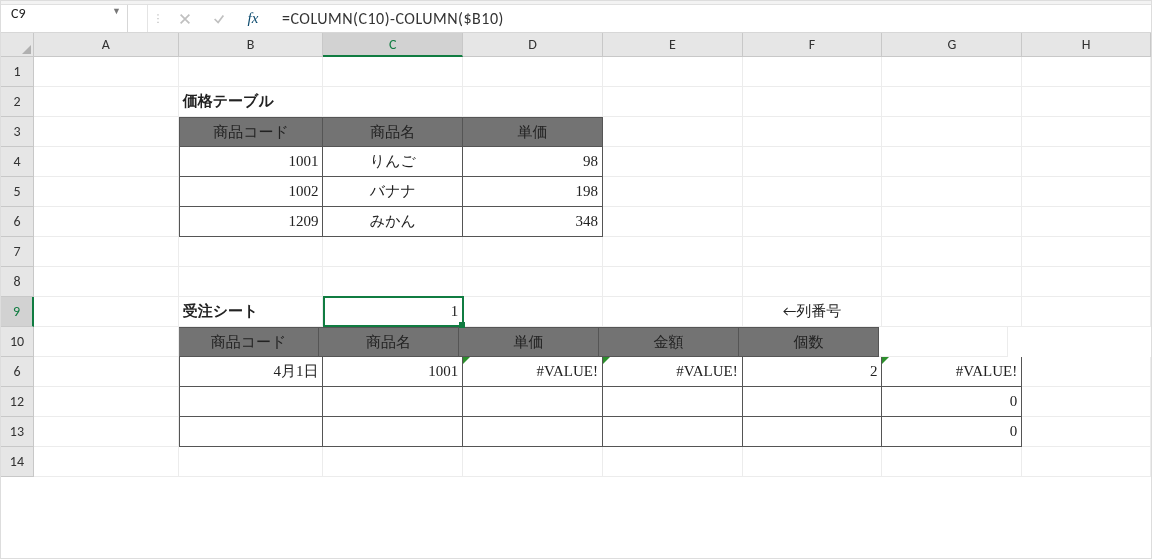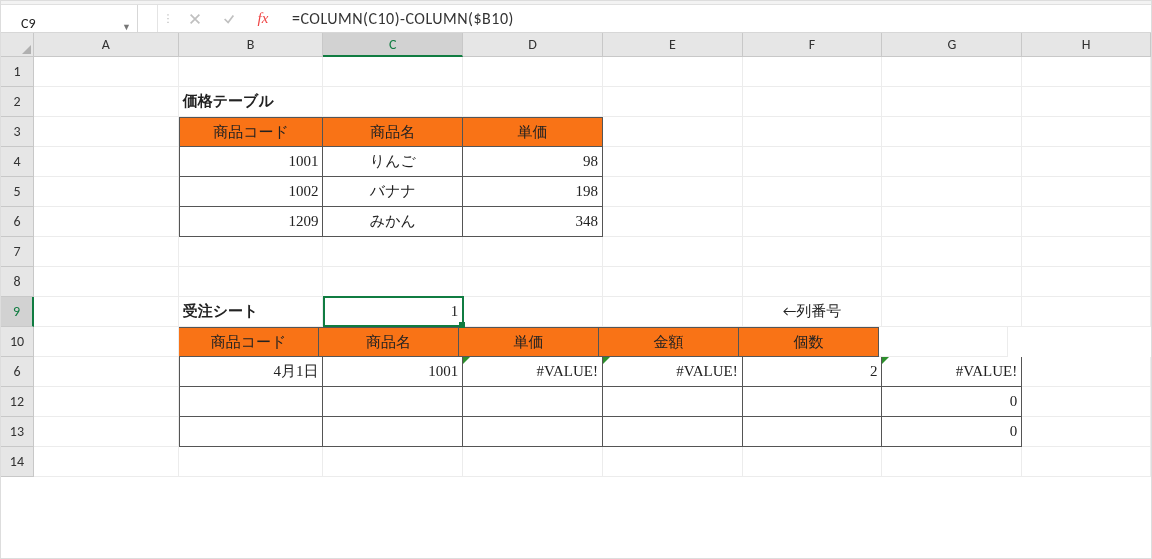--- a/index.html
+++ b/index.html
@@ -4,49 +4,49 @@
 <style>
   * { box-sizing: border-box; }
   html, body { margin:0; padding:0; font-family: Calibri, "Yu Gothic", Meiryo, sans-serif; font-size:15px; color:#222; background:#fff; }
   .wrap { width:1152px; height:559px; position:relative; background:#fff; border:1px solid #ddd; }
 
   
   .chrome-strip { height:4px; background:#f3f3f3; border-bottom:1px solid #e0e0e0; }
 
   
   .formula-bar { display:flex; align-items:stretch; height:28px; border-bottom:1px solid #d7d7d7; background:#fff; }
-  .namebox { width:127px; display:flex; align-items:flex-end; border-right:1px solid #d7d7d7; padding-left:10px; position:relative;margin-left:10px; }
+  .namebox { width:127px; display:flex; align-items:flex-start; border-right:1px solid #d7d7d7; padding-left:10px; position:relative; }
   .namebox-text { flex:1; font-size:14px; color:#222; }
   .namebox-drop { font-size:9px; color:#777; padding:0 6px; }
   .fx-spacer { width:20px; border-right:1px solid #e4e4e4; height:100%; }
   .dots { width:20px; display:flex; align-items:center; justify-content:center; color:#bbb; font-size:11px; }
   .fx-btn { width:34px; height:100%; display:flex; align-items:center; justify-content:center; color:#bbb; font-size:16px; }
   .fx-btn svg { width:14px; height:14px; }
-  .fx-label { width:34px; display:flex; align-items:center; justify-content:center; font-style:italic; font-size:15px; color:#ef4444; font-family: "Times New Roman", serif; }
+  .fx-label { width:34px; display:flex; align-items:center; justify-content:center; font-style:italic; font-size:15px; color:#0c4a6e; font-family: "Times New Roman", serif; }
   .formula-input { flex:1; display:flex; align-items:center; padding-left:12px; font-size:16px; color:#333; letter-spacing:0.5px;text-align:center; }
 
   
   .grid { position:relative; }
   .hdr-row { display:flex; height:24px; }
   .selectall { width:33px; background:#e6e6e6; border-right:1px solid #c8c8c8; border-bottom:1px solid #c8c8c8; position:relative; }
   .selectall::after { content:""; position:absolute; right:2px; bottom:2px; width:0; height:0; border-style:solid; border-width:0 0 9px 9px; border-color:transparent transparent #b0b0b0 transparent; }
   .col-hdr { background:#e6e6e6; border-right:1px solid #c8c8c8; border-bottom:1px solid #c8c8c8; text-align:center; font-size:14px; color:#333; display:flex; align-items:center; justify-content:center; }
   .col-hdr.sel { background:#d2d2d2; border-bottom:2px solid #107c41; color:#107c41; }
   .body-row { display:flex; height:30px; }
   .row-hdr { width:33px; background:#e6e6e6; border-right:1px solid #c8c8c8; border-bottom:1px solid #c8c8c8; text-align:center; font-size:14px; color:#333; display:flex; align-items:center; justify-content:center; }
   .row-hdr.sel { background:#d2d2d2; border-right:2px solid #107c41; color:#107c41; }
   .cell { border-right:1px solid #ececec; border-bottom:1px solid #ececec; font-size:15px; color:#222; display:flex; align-items:center; padding:0 4px; overflow:hidden; white-space:nowrap; position:relative; }
   .al-r { justify-content:flex-end;font-family:Liberation Serif, serif; }
   .al-c { justify-content:center; }
   .bold { font-weight:bold; }
   .tb-t { border-top:1px solid #555 !important; }
   .tb-b { border-bottom:1px solid #555 !important; }
   .tb-l { border-left:1px solid #555 !important; }
   .tb-r { border-right:1px solid #555 !important; }
-  .hdr-cell { background:#f97316; }
+  .hdr-cell { background:#737373; }
 
   
   .active-cell { position:absolute; border:2px solid #107c41; pointer-events:none; background:transparent; }
   .active-handle { position:absolute; width:6px; height:6px; background:#107c41; right:-3px; bottom:-3px; }
 
   
   .errtri::before { content:""; position:absolute; top:0; left:0; width:0; height:0; border-style:solid; border-width:7px 7px 0 0; border-color:#2d8f2d transparent transparent transparent; }
 
   
   .cA{width:145px;} .cB{width:145px;} .cC{width:140px;} .cD{width:140px;} .cE{width:140px;} .cF{width:140px;} .cG{width:140px;} .cH{width:129px;}

